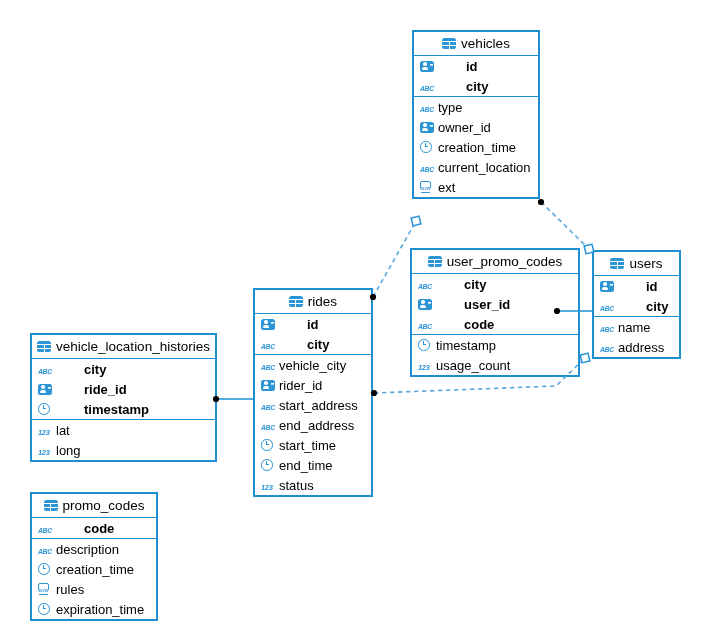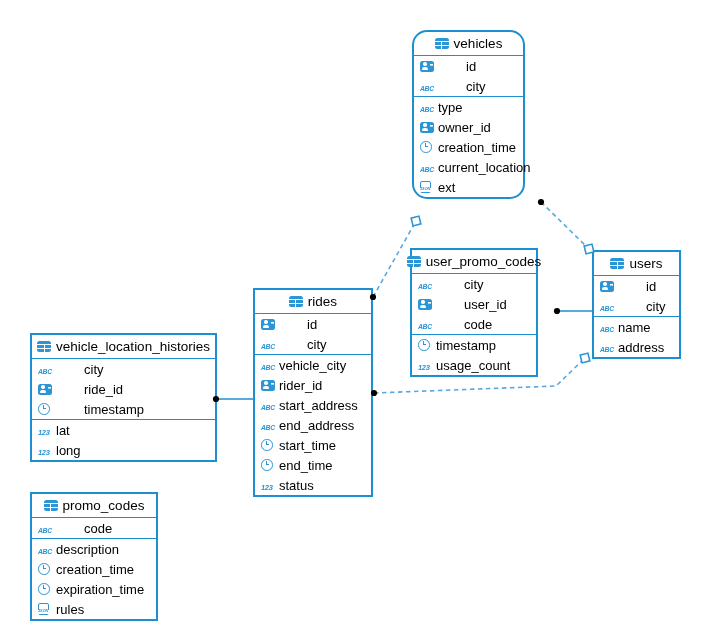--- a/index.html
+++ b/index.html
@@ -16,21 +16,21 @@
   .thead {
     height:24px; border-bottom:1.5px solid var(--accent);
     display:flex; align-items:center; justify-content:center; gap:5px;
     font-size:13.5px; color:#000; white-space:nowrap;
   }
   .pk-section { border-bottom:1.5px solid var(--accent); }
   .row {
     height:20px; display:flex; align-items:center; padding:0 6px;
     font-size:13px; color:#000; white-space:nowrap;
   }
-  .row.pk .cname { font-weight:normal;padding-left:28px; }
+  .row.pk .cname { font-weight:bold;padding-left:28px; }
   .ric { width:18px; flex:none; display:flex; align-items:center; }
   
   .table-icon {
     width:14px; height:11.5px; border-radius:2.5px; flex:none;
     background:
       linear-gradient(#fff,#fff) 0 3.6px/14px 1.3px no-repeat,
       linear-gradient(#fff,#fff) 0 7.4px/14px 1.3px no-repeat,
       linear-gradient(#fff,#fff) 6.5px 3.6px/1.3px 8px no-repeat,
       var(--icon);
   }
@@ -96,21 +96,21 @@
       <circle cx="541" cy="202" r="3.1" class="rel-dot"></circle>
       <rect x="585" y="245" width="8" height="8" transform="rotate(-14 589 249)" class="rel-square"></rect>
       <polyline points="557,311 592,311" class="rel solid"></polyline>
       <circle cx="557" cy="311" r="3.1" class="rel-dot"></circle>
       <polyline points="374,393 556,386 585,358" class="rel dashed"></polyline>
       <circle cx="374" cy="393" r="3.1" class="rel-dot"></circle>
       <rect x="581" y="354" width="8" height="8" transform="rotate(-14 585 358)" class="rel-square"></rect>
       <polyline points="216,399 253,399" class="rel solid"></polyline>
       <circle cx="216" cy="399" r="3.1" class="rel-dot"></circle>
     </svg>
-<div class="table" style="left: 412px; top: 30px; width: 113px; border-radius: 15px;">
+<div class="table" style="left: 412px; top: 30px; width: 128px;">
       <div class="thead">
         <span class="table-icon"></span>
         <span class="tname">vehicles</span>
       </div>
       <div class="pk-section">
         <div class="row pk">
           <span class="ric">
             <i class="id-icon"></i>
           </span>
           <span class="cname">id</span>
@@ -148,21 +148,21 @@
           <span class="cname">current_location</span>
         </div>
         <div class="row">
           <span class="ric">
             <i class="json-icon"></i>
           </span>
           <span class="cname">ext</span>
         </div>
       </div>
     </div>
-    <div class="table" style="left: 410px; top: 248px; width: 128px;">
+    <div class="table" style="left: 410px; top: 248px; width: 170px;">
       <div class="thead">
         <span class="table-icon"></span>
         <span class="tname">user_promo_codes</span>
       </div>
       <div class="pk-section">
         <div class="row pk">
           <span class="ric">
             <i class="abc-icon"></i>
           </span>
           <span class="cname">city</span>
@@ -354,25 +354,25 @@
           <span class="cname">description</span>
         </div>
         <div class="row">
           <span class="ric">
             <i class="clock-icon"></i>
           </span>
           <span class="cname">creation_time</span>
         </div>
         <div class="row">
           <span class="ric">
+            <i class="json-icon"></i>
+          </span>
+          <span class="cname">rules</span>
+        </div>
+        <div class="row">
+          <span class="ric">
             <i class="clock-icon"></i>
           </span>
           <span class="cname">expiration_time</span>
-        </div>
-        <div class="row">
-          <span class="ric">
-            <i class="json-icon"></i>
-          </span>
-          <span class="cname">rules</span>
         </div>
       </div>
     </div>
   </div>
 
 </body></html>

